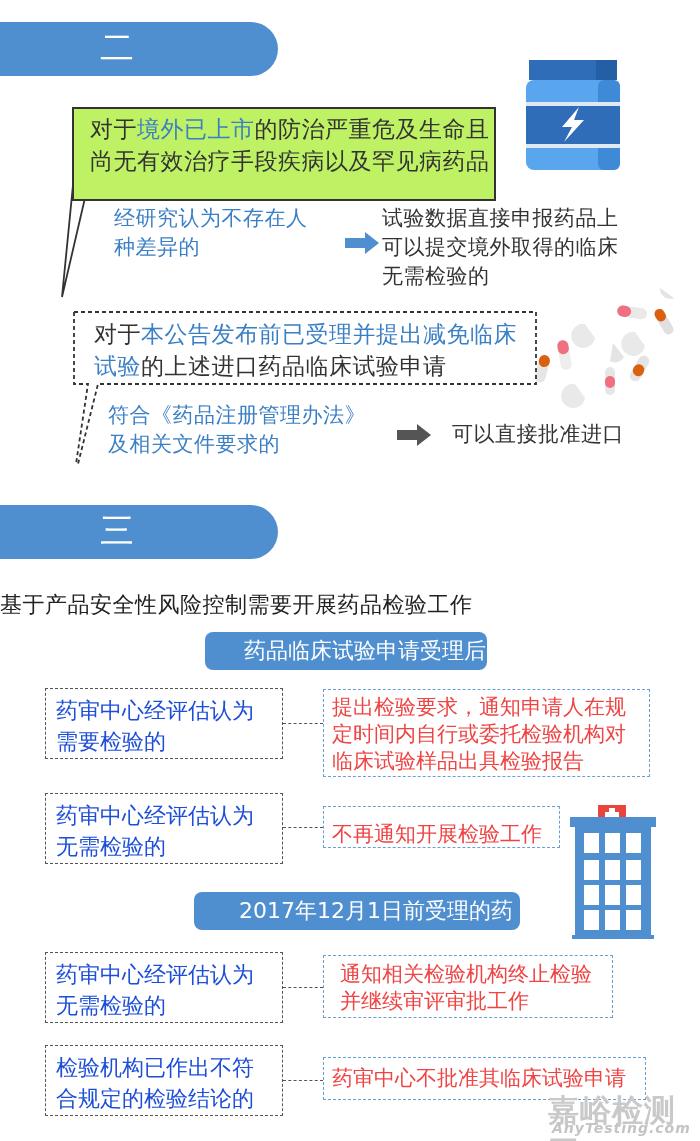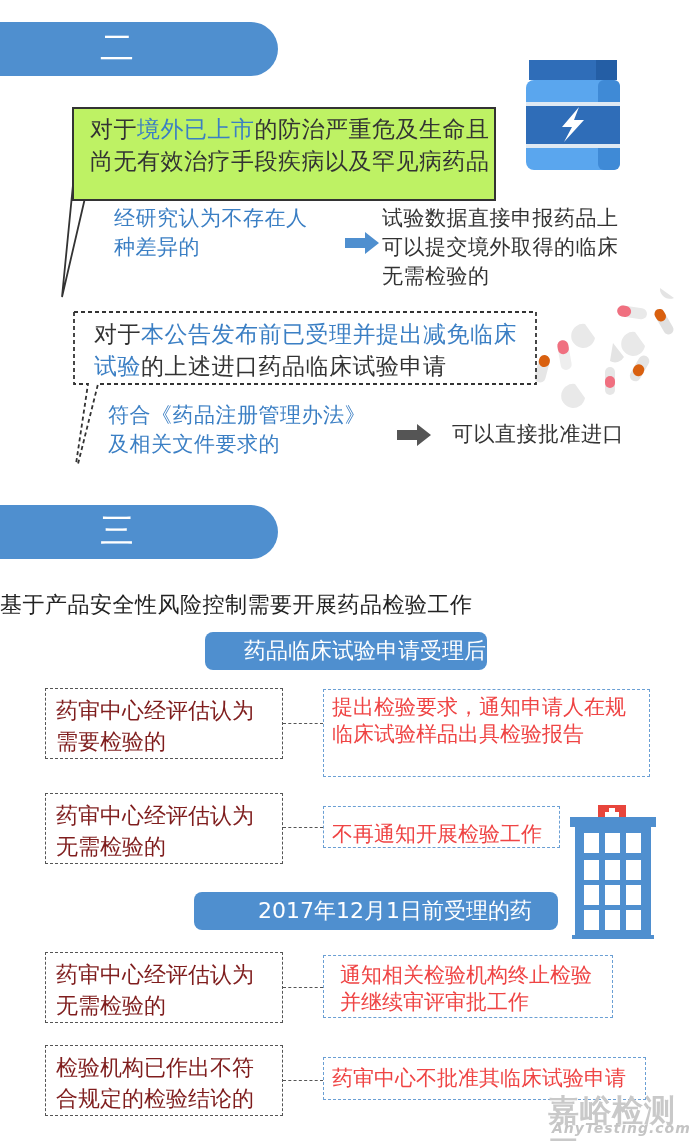--- a/index.html
+++ b/index.html
@@ -25,21 +25,21 @@
   .txt { position: absolute; font-size: 21px; line-height: 29px; letter-spacing: 0.5px; }
 
   .arrow { position: absolute; width: 34px; height: 22px; }
 
   .pill {
     position: absolute; height: 38px; border-radius: 8px; background: #4f8fcf;
     color: #fff; font-size: 22px; line-height: 38px; text-align: center; padding-left: 38px;
   }
   .box-dashed-dark {
     position: absolute; border: 1.5px dashed #555555;
-    font-size: 22px; line-height: 31px; padding: 6px 0 0 10px; color: #7f1d1d;
+    font-size: 22px; line-height: 31px; padding: 6px 0 0 10px; color: #1d4ed8;
   }
   .box-dashed-blue {
     position: absolute; border: 1.5px dashed #6a9fd4;
     font-size: 21px; line-height: 27px; color: #ef4444; padding: 4px 0 0 8px;
   }
   .connector {
     position: absolute; height: 0; border-top: 1.5px dashed #555555;
   }
 
   .watermark-cn { position: absolute; left: 548px; top: 1090px; font-size: 31px; color: #c9c9c9; font-weight: bold; letter-spacing: 1px; }
@@ -153,20 +153,21 @@
 
 <div class="pill" style="left:205px;top:632px;width:282px;">药品临床试验申请受理后</div>
 
 <div class="box-dashed-dark" style="left:45px;top:688px;width:238px;height:71px;">
   <div>药审中心经评估认为</div>
   <div>需要检验的</div>
 </div>
 <div class="connector" style="left:283px;top:723px;width:40px;"></div>
 <div class="box-dashed-blue" style="left:323px;top:689px;width:327px;height:88px;">
   <div>提出检验要求，通知申请人在规</div>
+  <div>定时间内自行或委托检验机构对</div>
   <div>临床试验样品出具检验报告</div>
 </div>
 
 <div class="box-dashed-dark" style="left:45px;top:793px;width:238px;height:71px;">
   <div>药审中心经评估认为</div>
   <div>无需检验的</div>
 </div>
 <div class="connector" style="left:283px;top:827px;width:40px;"></div>
 <div class="box-dashed-blue" style="left:323px;top:806px;width:237px;height:42px;padding-top:14px;">
   <div>不再通知开展检验工作</div>
@@ -188,28 +189,28 @@
       <rect x="56" y="55" width="15" height="20"></rect>
     <rect x="14" y="80" width="15" height="20"></rect>
       <rect x="35" y="80" width="15" height="20"></rect>
       <rect x="56" y="80" width="15" height="20"></rect>
     <rect x="14" y="105" width="15" height="20"></rect>
       <rect x="35" y="105" width="15" height="20"></rect>
       <rect x="56" y="105" width="15" height="20"></rect>
   </g>
 </svg>
 
-<div class="pill" style="left:194px;top:892px;width:364px;">2017年12月1日前受理的药</div>
+<div class="pill" style="left:194px;top:892px;width:326px;">2017年12月1日前受理的药</div>
 
 <div class="box-dashed-dark" style="left:45px;top:952px;width:238px;height:71px;">
   <div>药审中心经评估认为</div>
   <div>无需检验的</div>
 </div>
 <div class="connector" style="left:283px;top:987px;width:40px;"></div>
-<div class="box-dashed-blue" style="left:323px;top:955px;width:290px;height:63px;padding:6px 0 0 16px;">
+<div class="box-dashed-blue" style="left:323px;top:955px;width:290px;height:63px;padding:6px 0 0 16px;font-family:Liberation Mono, monospace;">
   <div>通知相关检验机构终止检验</div>
   <div>并继续审评审批工作</div>
 </div>
 
 <div class="box-dashed-dark" style="left:45px;top:1045px;width:238px;height:71px;">
   <div>检验机构已作出不符</div>
   <div>合规定的检验结论的</div>
 </div>
 <div class="connector" style="left:283px;top:1080px;width:40px;"></div>
 <div class="box-dashed-blue" style="left:323px;top:1057px;width:323px;height:43px;padding-top:7px;">

